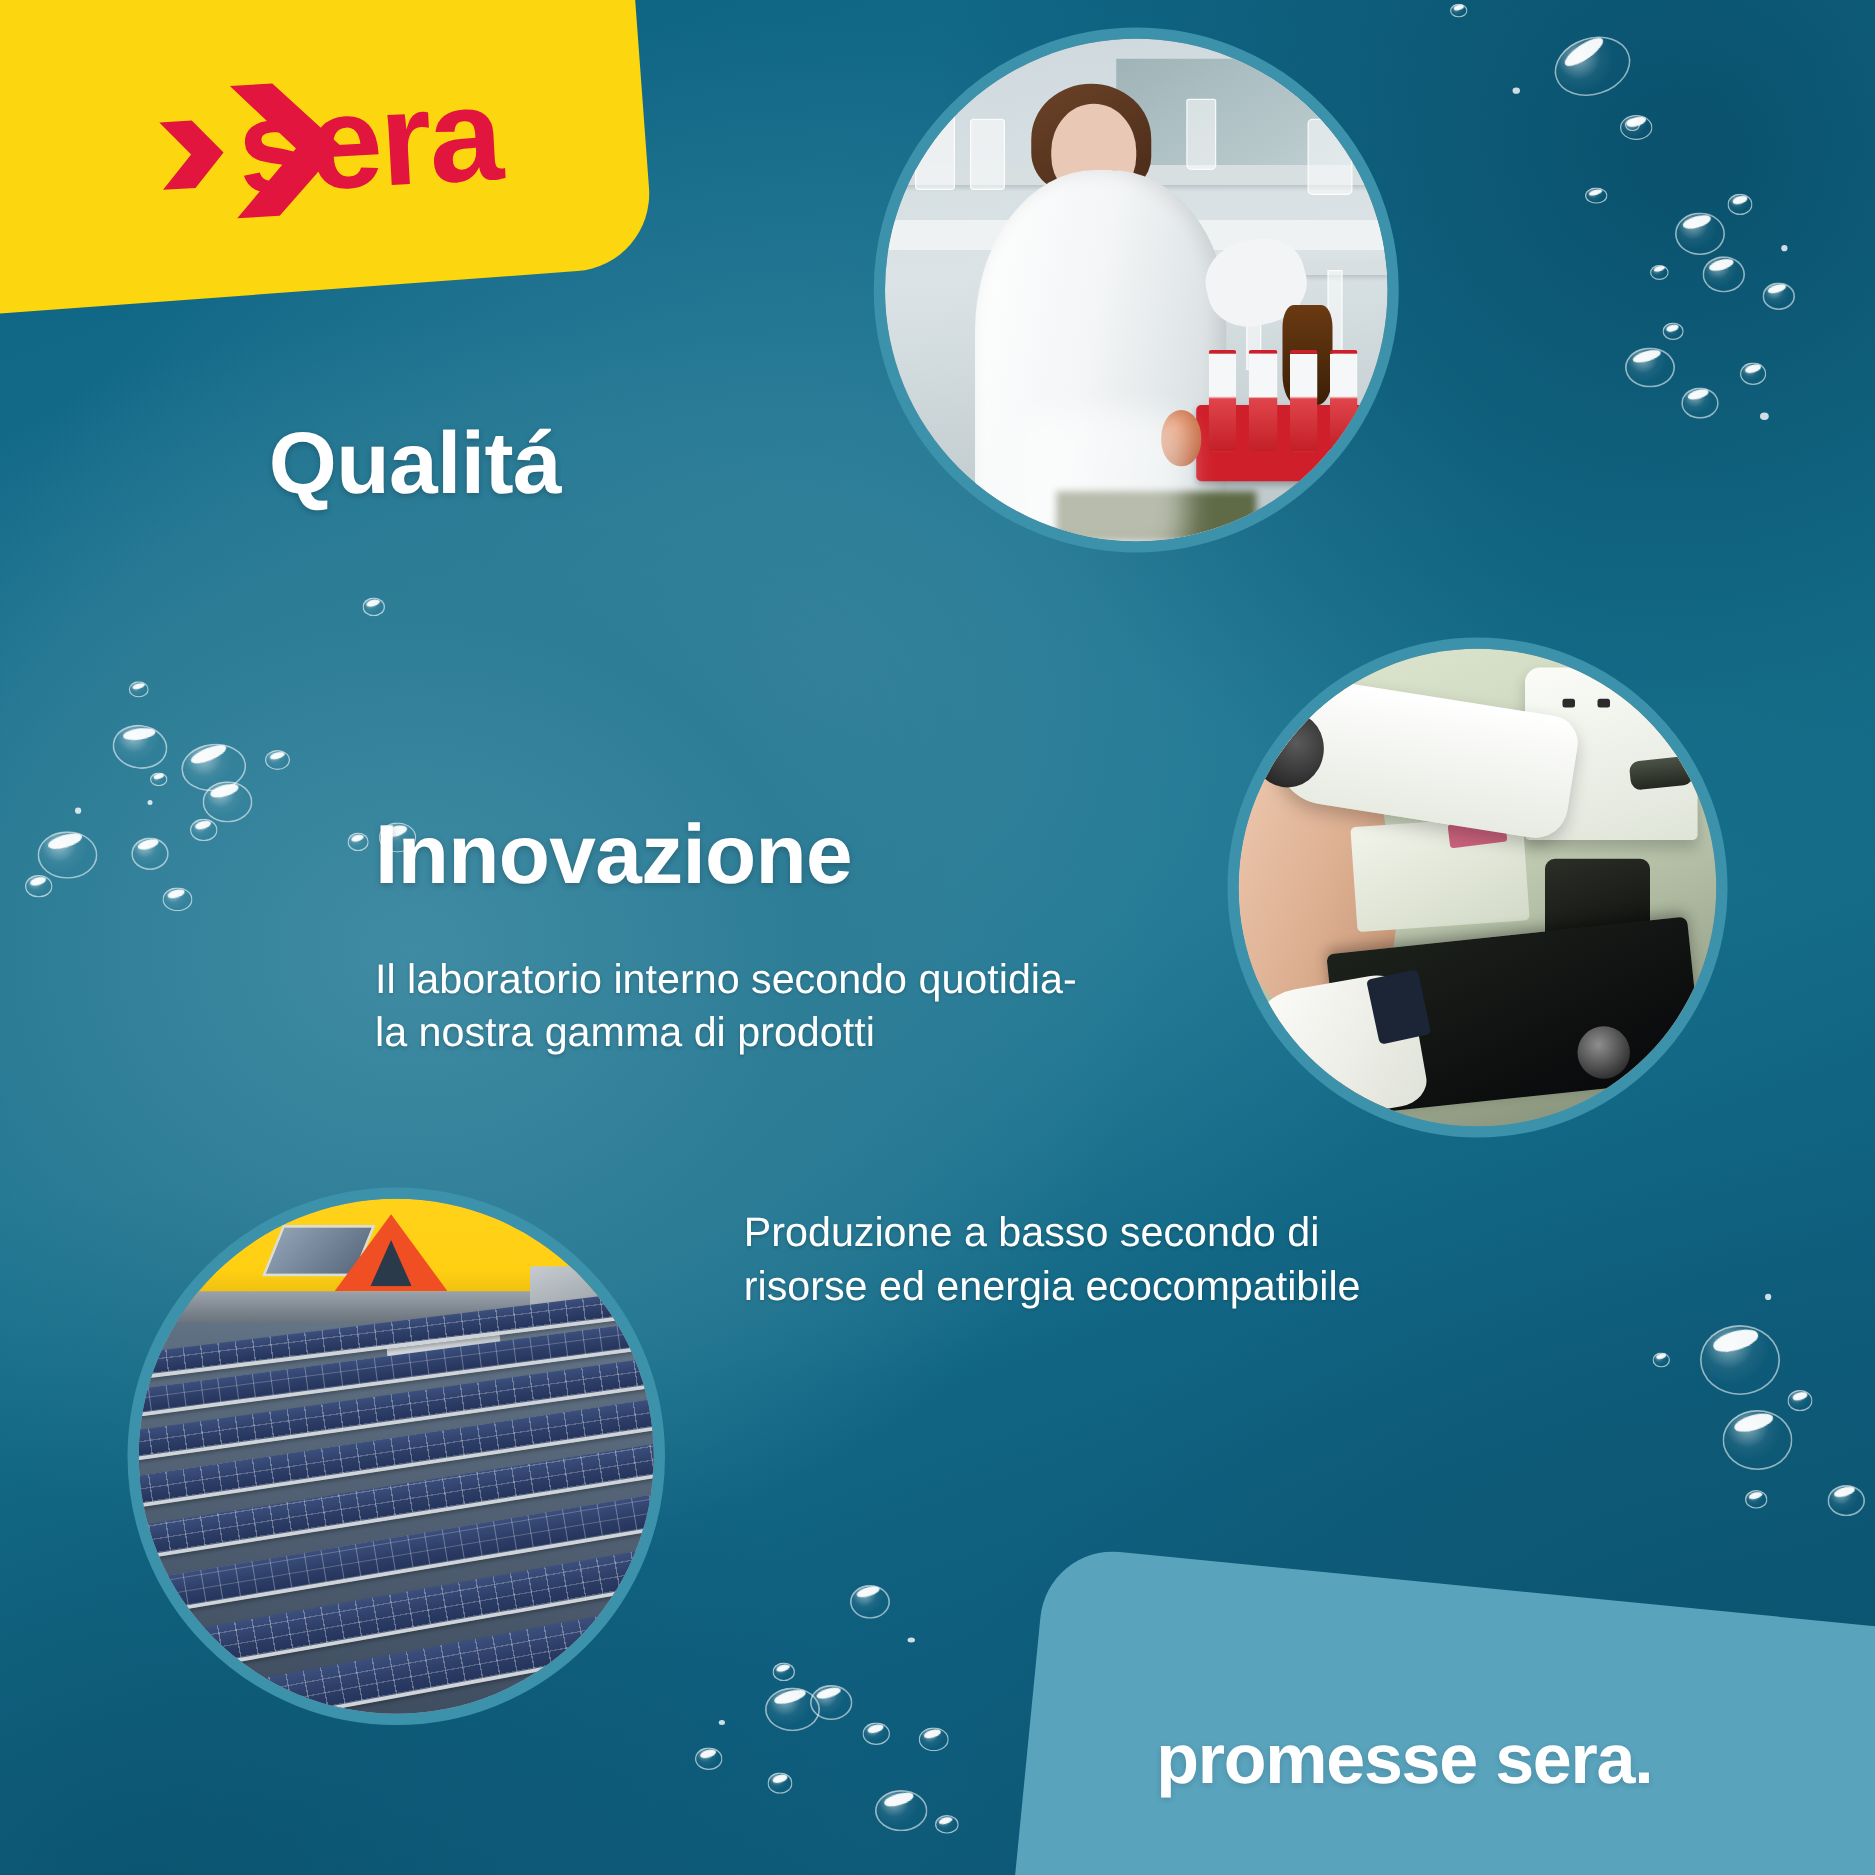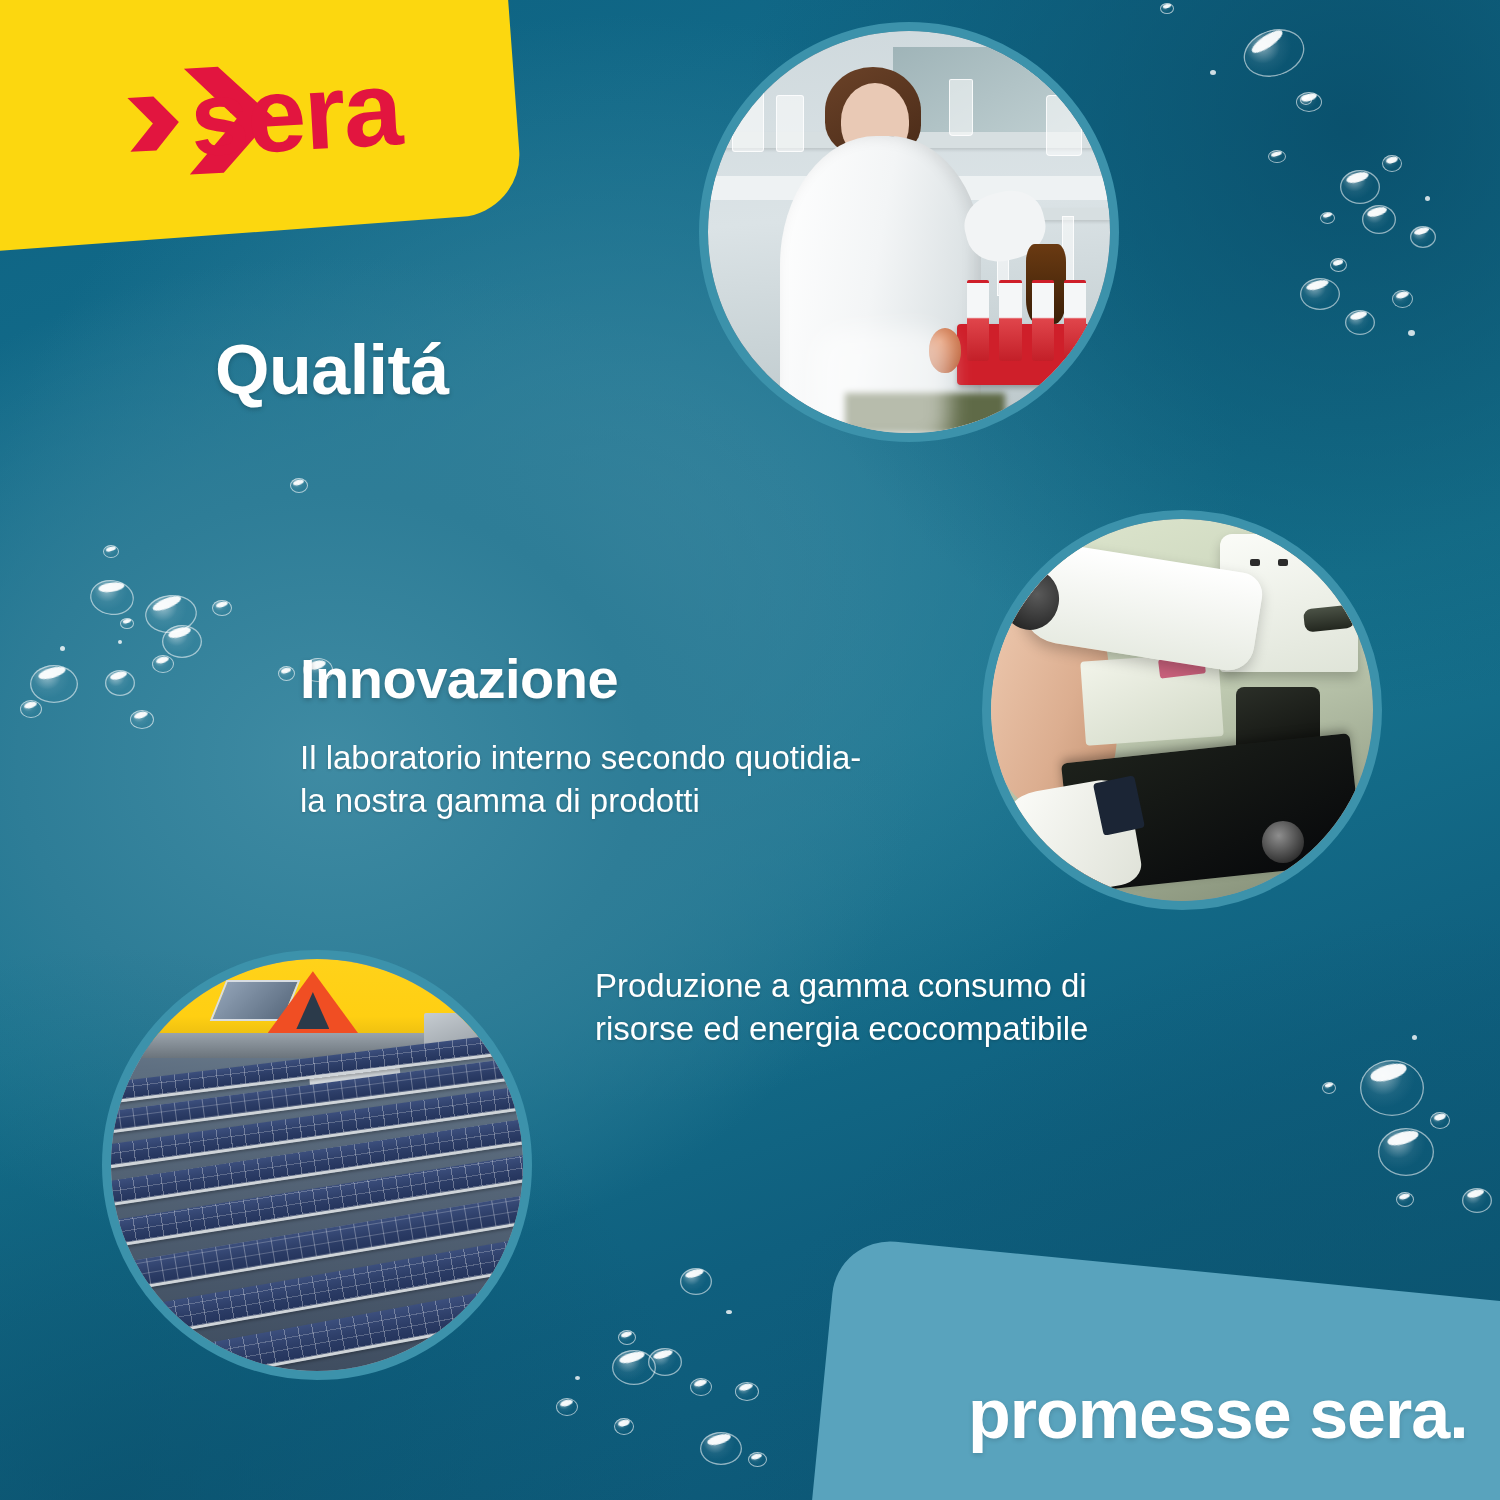--- a/index.html
+++ b/index.html
@@ -281,36 +281,36 @@
     line-height:1.02;
   }
   .p{
     font-size:33px; line-height:1.30;
     text-shadow:0 1px 3px rgba(0,0,0,.20);
     font-weight:400;
   }
   #blk-quality{ left:215px; top:335px; width:590px; }
   #blk-quality .h{ font-size:70px; margin-bottom:30px; }
   #blk-innovation{ left:300px; top:650px; width:700px; }
-  #blk-innovation .h{ font-size:56px; margin-bottom:30px; }
+  #blk-innovation .h{ font-size:67px; margin-bottom:44px; }
   #blk-sustain{ left:595px; top:965px; width:685px; }
   #blk-sustain .h{ font-size:70px; margin-bottom:26px; }
 
   
   .footer-panel{
     position:absolute; left:838px; top:1236px;
     width:780px; height:330px;
     background:#59a3bd;
     border-radius:58px 0 0 0;
     transform:rotate(5.6deg);
     transform-origin: 0 0;
   }
   .footer-text{
-    position:absolute; left:968px; top:1374px;
-    font-size:70px; font-weight:bold;
+    position:absolute; left:925px; top:1374px;
+    font-size:56px; font-weight:bold;
     color:#fff; letter-spacing:-1px;
     text-shadow:0 2px 5px rgba(0,0,0,.14);
   }
 </style>
 </head>
 <body>
 
 <div id="stage">
 
   <div class="bg-base"></div>
@@ -466,21 +466,21 @@
   <div class="block" id="blk-innovation">
     <div class="h">Innovazione</div>
     <div class="p">
       <div>Il laboratorio interno secondo quotidia-</div>
       <div>la nostra gamma di prodotti</div>
     </div>
   </div>
 
   <div class="block" id="blk-sustain">
     <div class="p">
-      <div>Produzione a gamma consumo di</div>
+      <div>Produzione a basso secondo di</div>
       <div>risorse ed energia ecocompatibile</div>
     </div>
   </div>
 
   <div class="footer-panel"></div>
   <div class="footer-text">promesse sera.</div>
 
 </div>
 
 </body></html>

